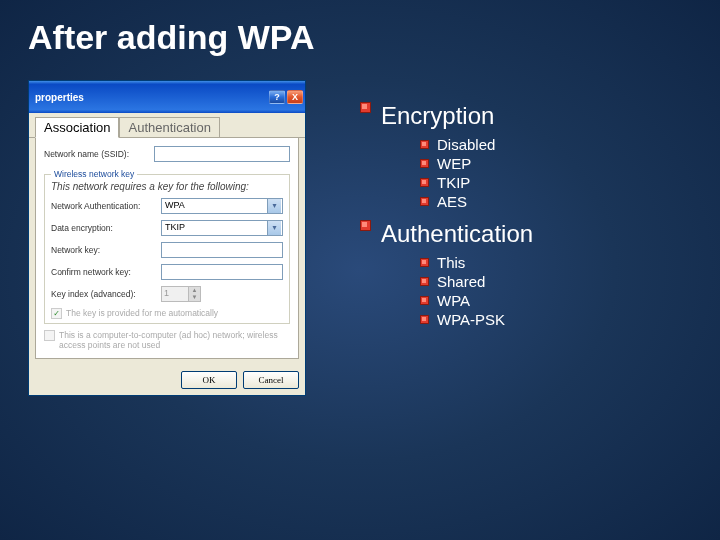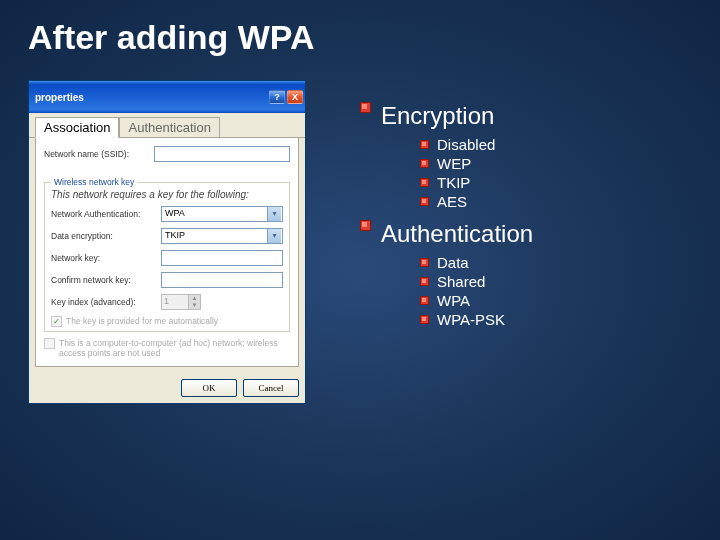--- a/index.html
+++ b/index.html
@@ -103,21 +103,21 @@
     border-left: 1px solid #7f9db9;
     text-align: center;
     font-size: 8px;
     line-height: 14px;
     color: #4a6a9a;
   }
   .txt.ph { color: #999; }
   .group {
     border: 1px solid #d0d0bf;
     padding: 6px 6px 4px 6px;
-    margin-top: 20px;
+    margin-top: 12px;
     position: relative;
   }
   .group-title {
     position: absolute;
     top: -6px; left: 6px;
     background: #fff;
     padding: 0 3px;
     font-size: 8.5px;
     color: #1a4a9a;
   }
@@ -263,21 +263,21 @@
       <span class="sq small"></span>
       <span>AES</span>
     </div>
 
   <div class="b1">
     <span class="sq"></span>
     <span>Authentication</span>
   </div>
   <div class="b2">
       <span class="sq small"></span>
-      <span>Data</span>
+      <span>This</span>
     </div>
   <div class="b2">
       <span class="sq small"></span>
       <span>Shared</span>
     </div>
   <div class="b2">
       <span class="sq small"></span>
       <span>WPA</span>
     </div>
   <div class="b2">

